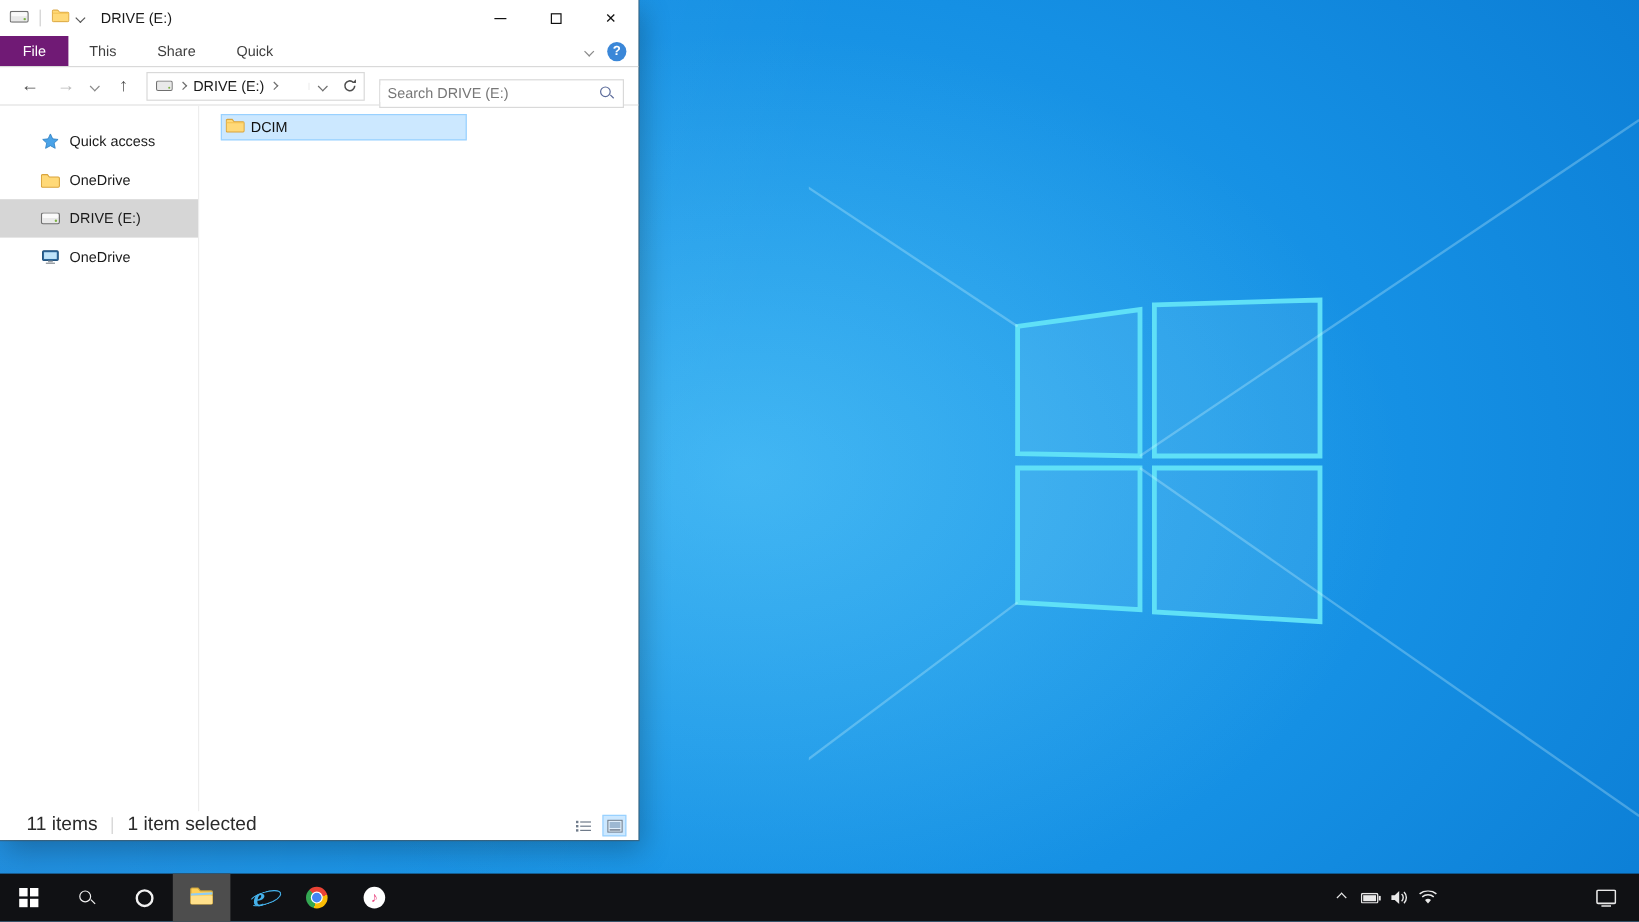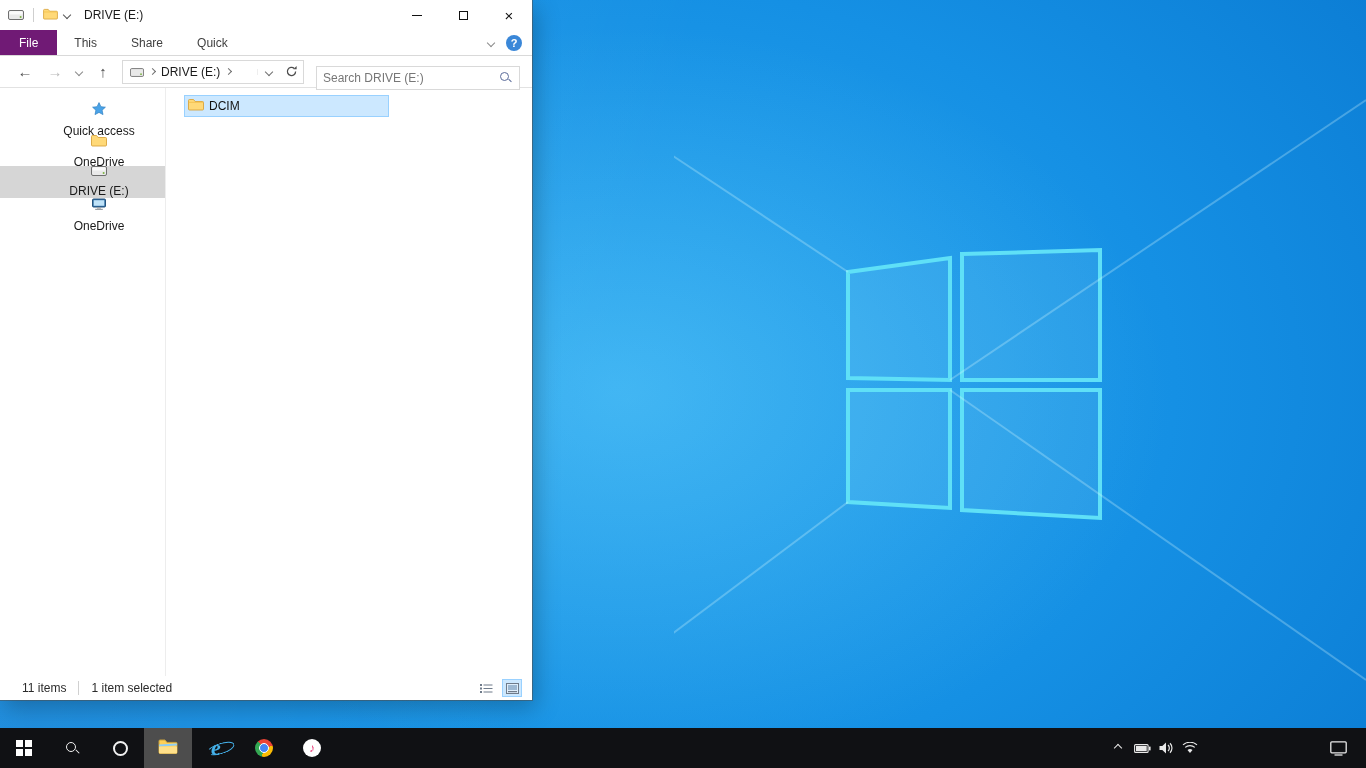--- a/index.html
+++ b/index.html
@@ -60,29 +60,29 @@
   .searchbox { width:204px; height:24px; border:1px solid #d9d9d9; display:flex; align-items:center; background:#fff; margin-left:4px;margin-top:12px; }
   .searchbox input { border:0; outline:0; flex:1; font-size:12px; padding:0 6px; font-family:"Liberation Sans",sans-serif; color:#333; }
   .searchbox input::placeholder { color:#777; }
   .mag { width:11px; height:11px; position:relative; margin-right:8px; }
   .mag::before { content:""; position:absolute; left:0; top:0; width:7px; height:7px; border:1.4px solid #5b6b9a; border-radius:50%; }
   .mag::after { content:""; position:absolute; left:7.5px; top:7.5px; width:4px; border-top:1.4px solid #5b6b9a; transform:rotate(45deg); }
 
   
   .win-body { flex:1; display:flex; min-height:0; }
   .sidebar { width:165px; flex:0 0 auto; padding-top:14px; }
-  .side-item { height:32px; display:flex; align-items:center; gap:8px; padding-left:33px; font-size:12px; color:#1a1a1a; cursor:default;flex-direction:column; }
+  .side-item { height:32px; display:flex; align-items:center; gap:8px; padding-left:33px; font-size:12px; color:#1a1a1a; cursor:default; }
   .side-item.selected { background:#d6d6d6; }
   .s-icon { width:17px; display:flex; justify-content:center; }
   .content { flex:1; border-left:1px solid #ededed; padding:7px 0 0 18px; }
   .file-tile { width:205px; height:22px; display:flex; align-items:center; gap:5px; padding-left:3px; font-size:12px; color:#111; border:1px solid transparent; cursor:default; }
   .file-tile.selected { background:#cce8ff; border-color:#99d1ff; }
 
   
-  .statusbar { height:24px; flex:0 0 auto; display:flex; align-items:center; font-size:12px; color:#2b2b2b; padding:0 10px 0 22px; }
+  .statusbar { height:24px; flex:0 0 auto; display:flex; align-items:center; font-size:16px; color:#2b2b2b; padding:0 10px 0 22px; }
   .status-sep { width:1px; height:14px; background:#d0d0d0; margin:0 12px; }
   .status-right { margin-left:auto; display:flex; gap:6px; }
   .view-btn { width:20px; height:18px; display:flex; align-items:center; justify-content:center; border:1px solid transparent; }
   .view-btn.active { background:#cce8ff; border-color:#99d1ff; }
 
   
   .taskbar { position:absolute; left:0; bottom:0; width:100%; height:40px; background:#101114; z-index:20; display:flex; align-items:stretch; }
   .tb-btn { width:48px; display:flex; align-items:center; justify-content:center; cursor:default; }
   .tb-btn.active { background:#4d4d4d; }
   .win-grid { width:16px; height:16px; display:grid; grid-template-columns:1fr 1fr; grid-template-rows:1fr 1fr; gap:2px; }

